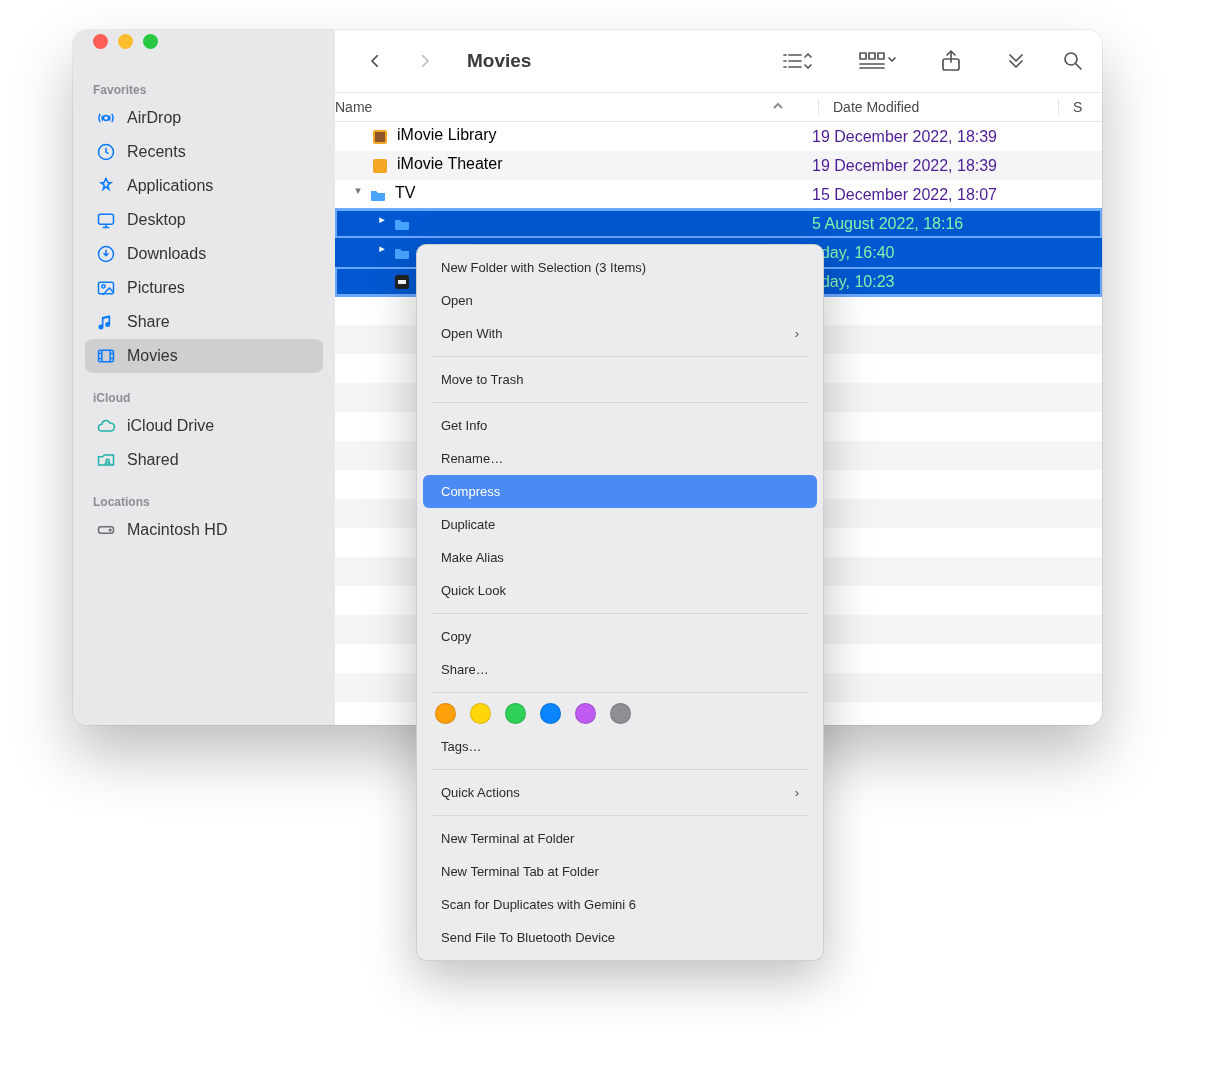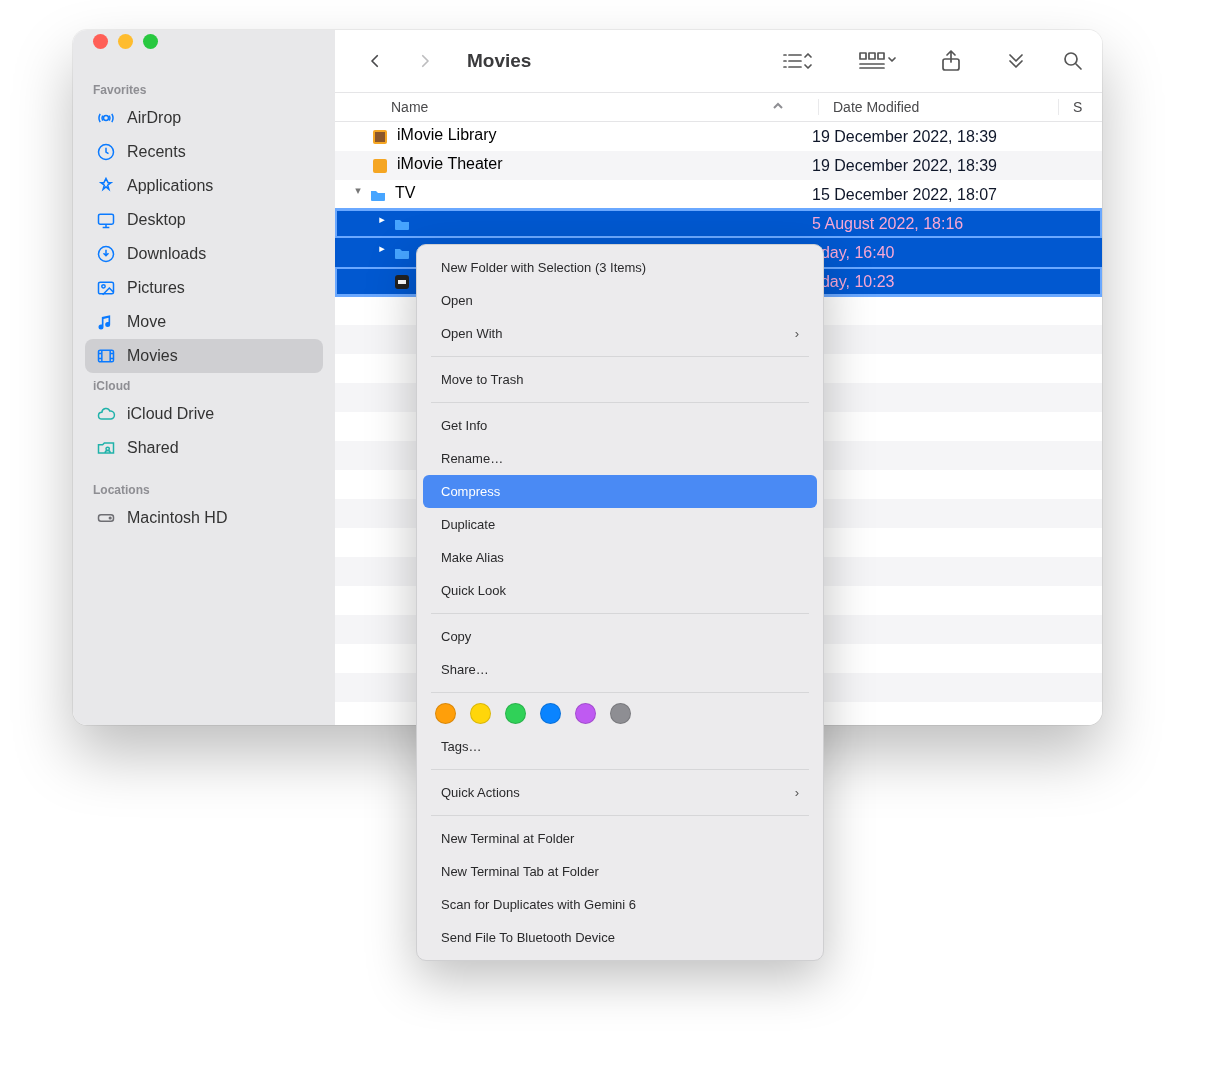--- a/index.html
+++ b/index.html
@@ -30,36 +30,36 @@
 .toolbar { height:62px; display:flex; align-items:center; padding:0 18px 0 26px; gap:22px; }
 .nav-btn { width:28px; height:28px; display:flex; align-items:center; justify-content:center; color:#4a4a4c; }
 .nav-btn.disabled{color:#bdbdbf}
 .nav-btn svg{width:18px;height:18px;stroke:currentColor;fill:none;stroke-width:2.3;stroke-linecap:round;stroke-linejoin:round}
 .title { font-size:19px; font-weight:700; color:#3a3a3c; margin-left:6px; }
 .spacer{flex:1}
 .tb-btn { display:flex; align-items:center; justify-content:center; color:#555; height:30px; }
 .tb-btn svg{stroke:currentColor;fill:none;stroke-width:1.7;stroke-linecap:round;stroke-linejoin:round}
 
 .col-head { display:flex; height:30px; border-top:1px solid #e5e5e7; border-bottom:1px solid #e5e5e7; font-size:14px; color:#4a4a4c; align-items:center; }
-.col-name { width:463px; padding-left:56px; display:flex; align-items:center; }
+.col-name { width:463px; display:flex; align-items:center; }
 .col-name .sort { margin-left:auto; margin-right:14px; color:#8e8e93; }
 .col-date { flex:1; padding-left:14px; border-left:1px solid #e9e9eb; display:flex; align-items:center;margin-left:20px; }
 .col-size { width:44px; padding-left:14px; border-left:1px solid #e9e9eb; }
 
 .rows { flex:1; overflow:hidden; }
 .row { display:flex; height:29px; align-items:center; font-size:16px; }
 .row:nth-child(even){background:#f5f5f7}
 .row.selected { background:#0158d0; color:#fff; }
 .row .indent { display:flex; align-items:center; }
 .row .disc { width:18px; text-align:center; color:#777; font-size:11px; }
 .row.selected .disc{color:#fff}
 .row .ficon{width:22px;height:22px;margin-right:6px;display:flex;align-items:center;justify-content:center}
 .row .name-cell { width:463px; display:flex; align-items:flex-start; padding-left:6px; }
-.row .date-cell { flex:1; padding-left:14px; color:#0f172a; }
-.row.selected .date-cell{color:#f9a8d4}
+.row .date-cell { flex:1; padding-left:14px; color:#4c1d95; }
+.row.selected .date-cell{color:#86efac}
 
 
 .ctx {
   position:absolute; left:416px; top:244px; width:408px;
   background:#ecebed; border:1px solid #cfcfd1; border-radius:10px;
   box-shadow:0 18px 50px rgba(0,0,0,.25); padding:6px 0;
   font-size:13px; color:#2a2a2c;
 }
 .ctx .mi { height:33px; display:flex; align-items:center; padding:0 18px; margin:0 6px; border-radius:6px; }
 .ctx .mi.hi { background:#4a8af4; color:#fff; }
@@ -139,33 +139,33 @@
           </svg>
         </span>
       <span>Pictures</span>
     </div>
     <div class="side-item">
       <span class="side-icon">
           <svg viewBox="0 0 24 24" class="fill">
             <path d="M9 18a3 3 0 1 1-3-3c.3 0 .6 0 1 .1V6l10-2v11a3 3 0 1 1-3-3c.3 0 .6 0 1 .1V7L9 8.5V18z"></path>
           </svg>
         </span>
-      <span>Move</span>
+      <span>Share</span>
     </div>
     <div class="side-item active">
       <span class="side-icon">
           <svg viewBox="0 0 24 24">
             <rect x="3" y="5" width="18" height="14" rx="2"></rect>
             <path d="M7 5v14M17 5v14M3 9h4M3 15h4M17 9h4M17 15h4"></path>
           </svg>
         </span>
       <span>Movies</span>
     </div>
 
-    <div class="section-label" style="">iCloud</div>
+    <div class="section-label" style="margin-top:12px">iCloud</div>
     <div class="side-item">
       <span class="side-icon" style="color:#20b2aa">
           <svg viewBox="0 0 24 24">
             <path d="M7 18a4 4 0 0 1 0-8 5 5 0 0 1 9.6-1.5A4 4 0 1 1 18 18H7z"></path>
           </svg>
         </span>
       <span>iCloud Drive</span>
     </div>
     <div class="side-item">
       <span class="side-icon" style="color:#20b2aa">

